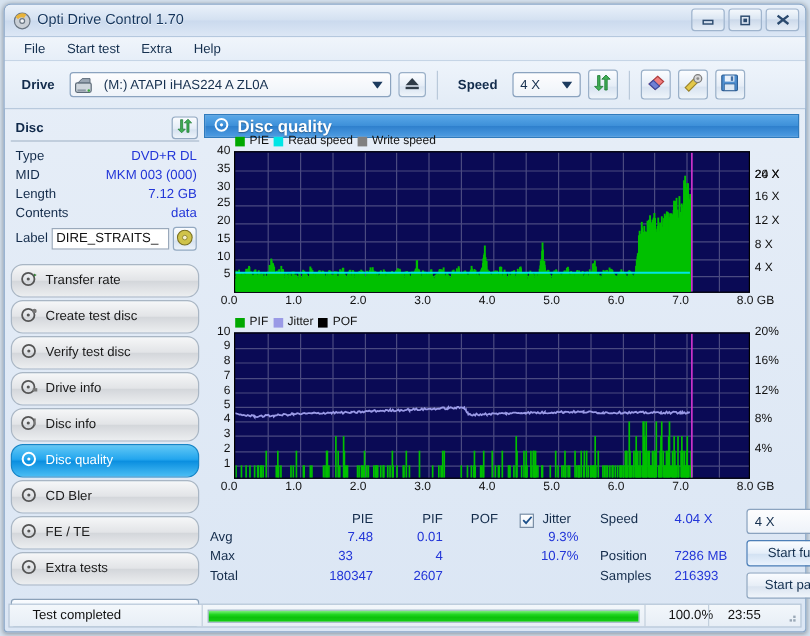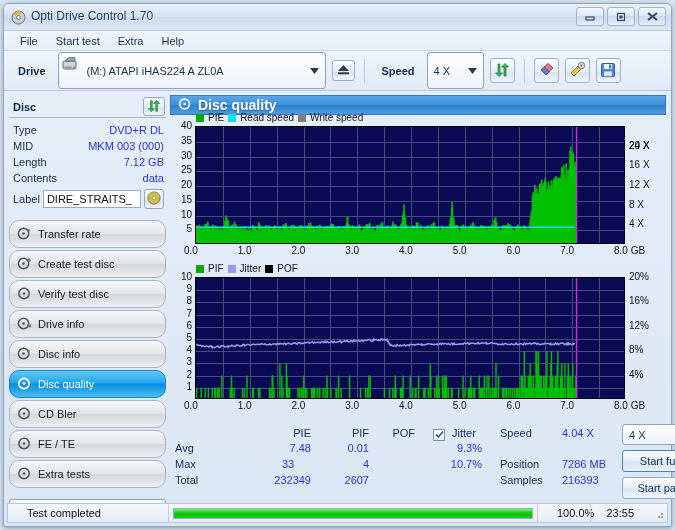--- a/index.html
+++ b/index.html
@@ -52,21 +52,21 @@
   .menuitem { padding: 2px 8px; font-size: 11px; color: #15304f; cursor: pointer; border-radius:2px; }
   
   .toolbar {
     height: 40px; display: flex; align-items: center;
     padding: 0 6px; gap: 6px;
     background: linear-gradient(180deg,#eef4fb 0%,#e2ebf6 100%);
     border-bottom: 1px solid #b8c9dd;
   }
   .tb-label { font-weight: bold; font-size: 11px; color: #132c4c; padding: 0 6px 0 8px; }
   .combo {
-    height: 37px; border: 1px solid #8ba3bf; border-radius: 3px;
+    height: 21px; border: 1px solid #8ba3bf; border-radius: 3px;
     background: linear-gradient(180deg,#fdfdfe,#eef3f9);
     display: flex; align-items: center; position: relative;
     font-size: 11px; color: #16304f; cursor: pointer;
   }
   .combo .cval { padding-left: 6px; white-space: nowrap; overflow:hidden; }
   .combo .carrow {
     position: absolute; right: 3px; top: 0; bottom: 0;
     width: 15px; display:flex; align-items:center; justify-content:center;
   }
   .drive-combo { width: 268px; padding-left: 22px; }
@@ -2097,21 +2097,21 @@
           <span class="num" style="position:absolute; left:95px;  width:46px; text-align:center;">33</span>
           <span class="num" style="position:absolute; left:153px; width:46px; text-align:right;">4</span>
           <span class="num" style="position:absolute; left:205px; width:40px; text-align:right;"></span>
           <span class="num" style="position:absolute; left:262px; width:50px; text-align:right;">10.7%</span>
           <span style="position:absolute; left:330px;">Position</span>
           <span class="num" style="position:absolute; left:392px;">7286 MB</span>
         </div>
 
         <div style="position:relative; height:16px;">
           <span style="position:absolute; left:5px;">Total</span>
-          <span class="num" style="position:absolute; left:85px;  width:56px; text-align:right;">232349</span>
+          <span class="num" style="position:absolute; left:85px;  width:56px; text-align:right;">180347</span>
           <span class="num" style="position:absolute; left:153px; width:46px; text-align:right;">2607</span>
           <span class="num" style="position:absolute; left:205px; width:40px; text-align:right;"></span>
           <span style="position:absolute; left:330px;">Samples</span>
           <span class="num" style="position:absolute; left:392px;">216393</span>
         </div>
 
         <div class="combo" style="position:absolute; left:452px; top:-3px; width:76px; height:21px;">
           <span class="cval">4 X</span>
 
         </div>

